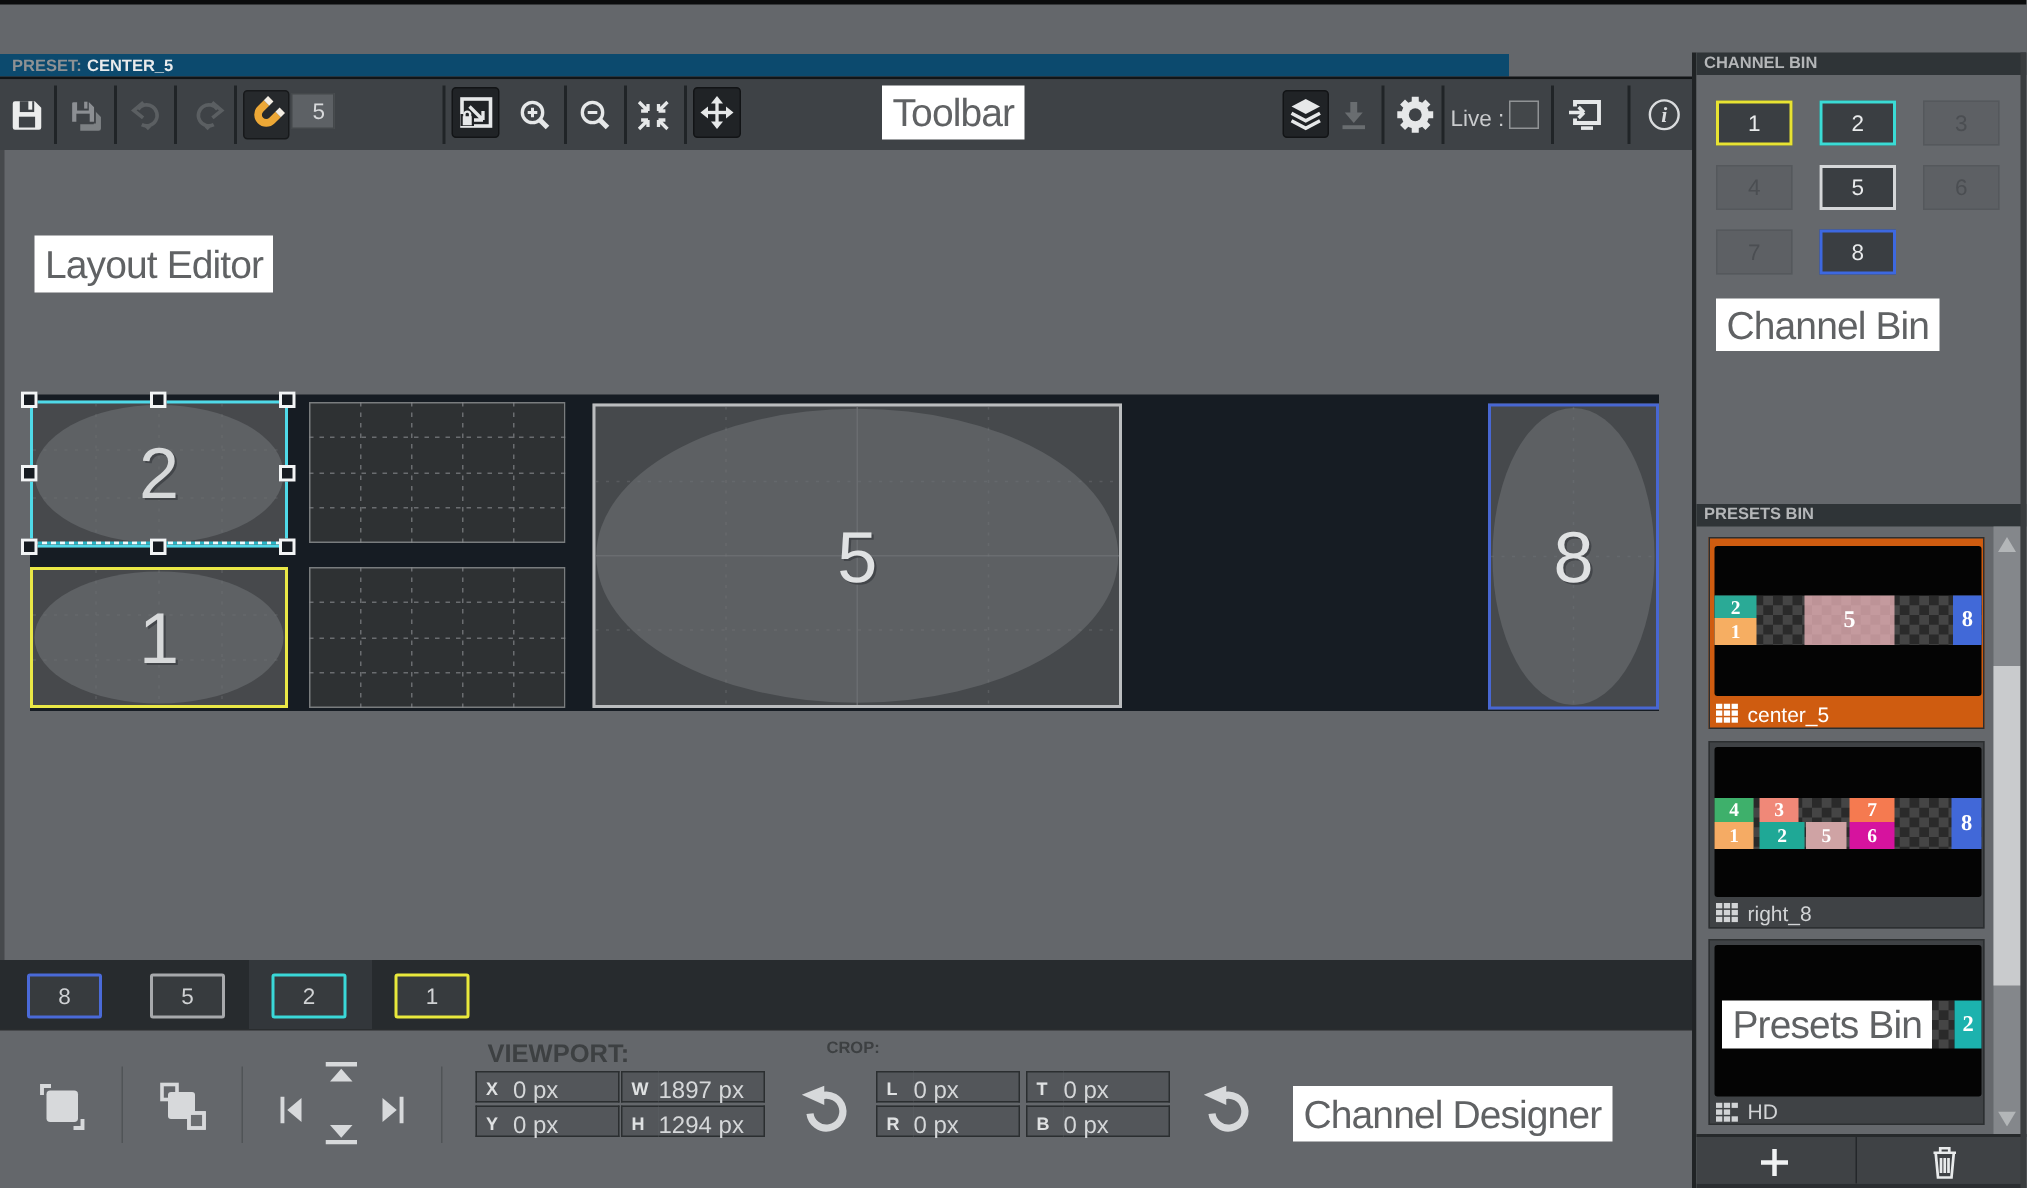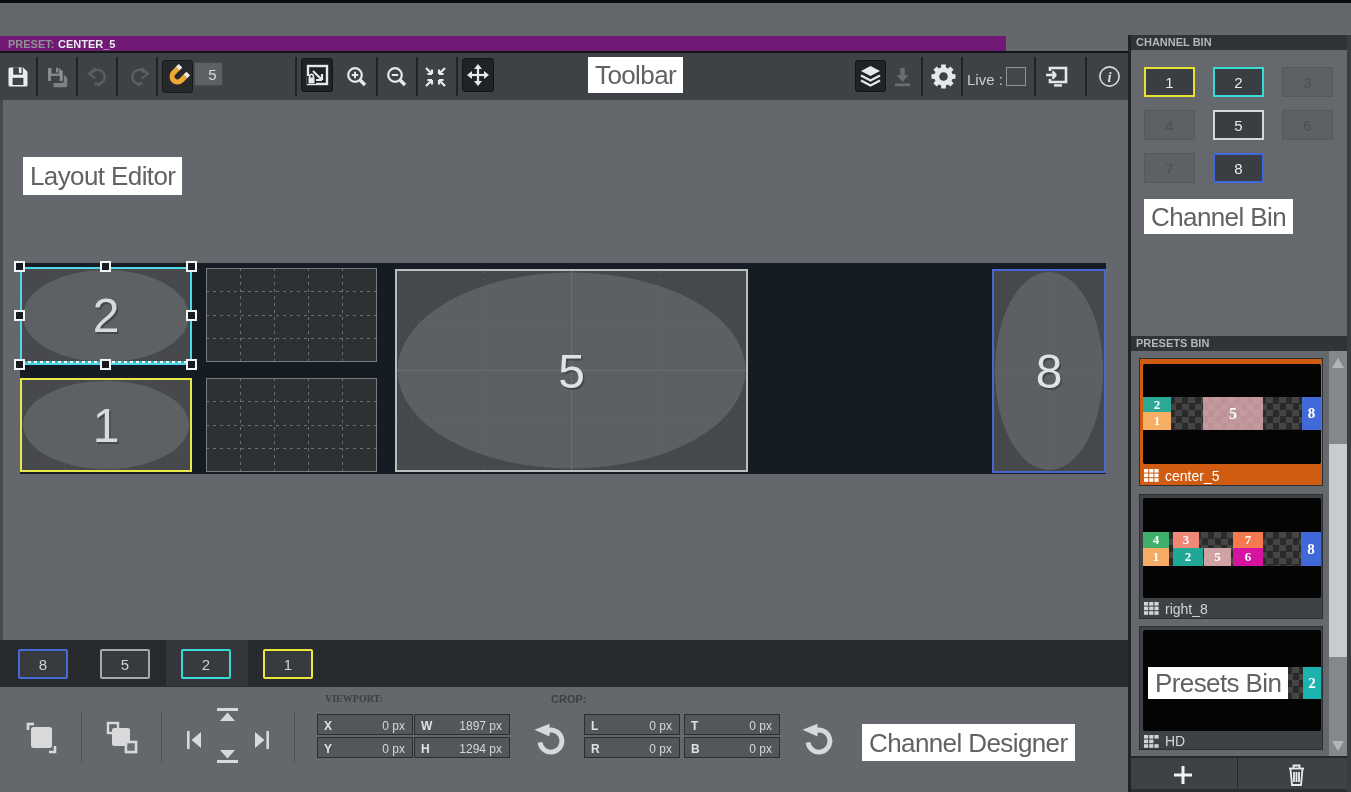--- a/index.html
+++ b/index.html
@@ -10,41 +10,41 @@
   .lbl { position:absolute; background:#fff; color:#606264; font-size:26px; letter-spacing:-0.6px;
     line-height:1; display:flex; align-items:center; padding:0 7px; }
   .sep { position:absolute; width:2px; background:#202427; }
   .vsep { position:absolute; width:1px; background:#505457; }
   .tabbtn { position:absolute; top:9px; width:50px; height:30px; background:#373b3e;
     border:2px solid; border-radius:2px; color:#d0d2d4; font-size:15px;
     display:flex; align-items:center; justify-content:center; }
   .fldl { position:absolute; width:25px; height:21px; background:#53565a; border:1px solid #2b2e30;
     border-right:none; color:#dfe1e2; font-weight:bold; font-size:12px; padding:4px 0 0 6px; }
   .fldv { position:absolute; width:71px; height:21px; background:#53565a; border:1px solid #2b2e30;
-    border-left:none; color:#d5d7d9; font-size:12px; text-align:right; padding:4px 7px 0 0; }
+    border-left:none; color:#d5d7d9; font-size:16px; padding:4px 7px 0 0; }
   .h2h { position:absolute; width:11px; height:11px; background:#161b21; border:2px solid #f2f4f5; }
   .hdr { background:#2f3437; color:#b4b6b8; font-size:11px; font-weight:bold; padding:1px 0 0 5px; }
   .cbtn { position:absolute; width:51px; height:30px; font-size:15px;
     display:flex; align-items:center; justify-content:center; }
   .cbtn.on { background:#3a3e42; border:2px solid; color:#e9ebec; }
   .cbtn.off { background:#5d6064; border:1px solid #55585c; color:#4b4e52; }
   .checker { background:repeating-conic-gradient(#454545 0% 25%, #2a2a2a 0% 50%);
     background-size:13px 13px; }
   .pblk { font-family:"Liberation Serif",serif; font-weight:bold; color:#fff; font-size:13px;
     display:flex; align-items:center; justify-content:center; }
   .plab { display:flex; align-items:center; font-size:14px; }
 </style>
 </head>
 <body>
 <div id="stage">
 
   <div class="abs" style="left:0;top:0;width:1351px;height:3px;background:#0b0c0d;"></div>
 
 
-  <div class="abs" style="left:0;top:36px;width:1006px;height:15px;background:#701a75;">
+  <div class="abs" style="left:0;top:36px;width:1006px;height:15px;background:#0c4a6e;">
     <span class="abs" style="left:8px;top:2px;font-size:11px;font-weight:bold;color:#8f9294;">PRESET:</span>
     <span class="abs" style="left:58px;top:2px;font-size:11px;font-weight:bold;color:#e9ebec;">CENTER_5</span>
   </div>
   <div class="abs" style="left:0;top:51px;width:1128px;height:2px;background:#121517;"></div>
 
   <div class="abs" id="toolbar" style="left:0;top:53px;width:1128px;height:47px;background:#3e4246;">
 
     <div class="sep" style="left:36px;top:4px;height:39px;"></div>
     <div class="sep" style="left:76px;top:4px;height:39px;"></div>
     <div class="sep" style="left:116px;top:4px;height:39px;"></div>
@@ -313,21 +313,21 @@
     <svg class="abs" style="left:217px;top:62px;" width="21" height="14" viewBox="0 0 21 14">
       <path d="M10.5 9.5 L18 1 H3 Z" fill="#d7d9db"></path>
       <rect x="0" y="11" width="21" height="3" fill="#d7d9db"></rect>
     </svg>
     <svg class="abs" style="left:253px;top:44px;" width="17" height="18" viewBox="0 0 17 18">
       <path d="M2 1 L11.5 9 L2 17 Z" fill="#d7d9db"></path>
       <rect x="13.4" y="0" width="2.6" height="18" fill="#d7d9db"></rect>
     </svg>
     <div class="vsep" style="left:294px;top:24px;height:51px;"></div>
 
-    <div class="abs" style="left:325px;top:6px;font-size:10px;font-weight:bold;color:#3d4042;font-family:Liberation Serif, serif;">VIEWPORT:</div>
+    <div class="abs" style="left:325px;top:6px;font-size:17px;font-weight:bold;color:#3d4042;">VIEWPORT:</div>
     <div class="fldl" style="left:317px;top:27px;">X</div>
       <div class="fldv" style="left:342px;top:27px;">0 px</div>
     <div class="fldl" style="left:414px;top:27px;">W</div>
       <div class="fldv" style="left:439px;top:27px;">1897 px</div>
     <div class="fldl" style="left:317px;top:50px;">Y</div>
       <div class="fldv" style="left:342px;top:50px;">0 px</div>
     <div class="fldl" style="left:414px;top:50px;">H</div>
       <div class="fldv" style="left:439px;top:50px;">1294 px</div>
 
     <svg class="abs" style="left:532px;top:35px;" width="36" height="37" viewBox="0 0 36 37">

